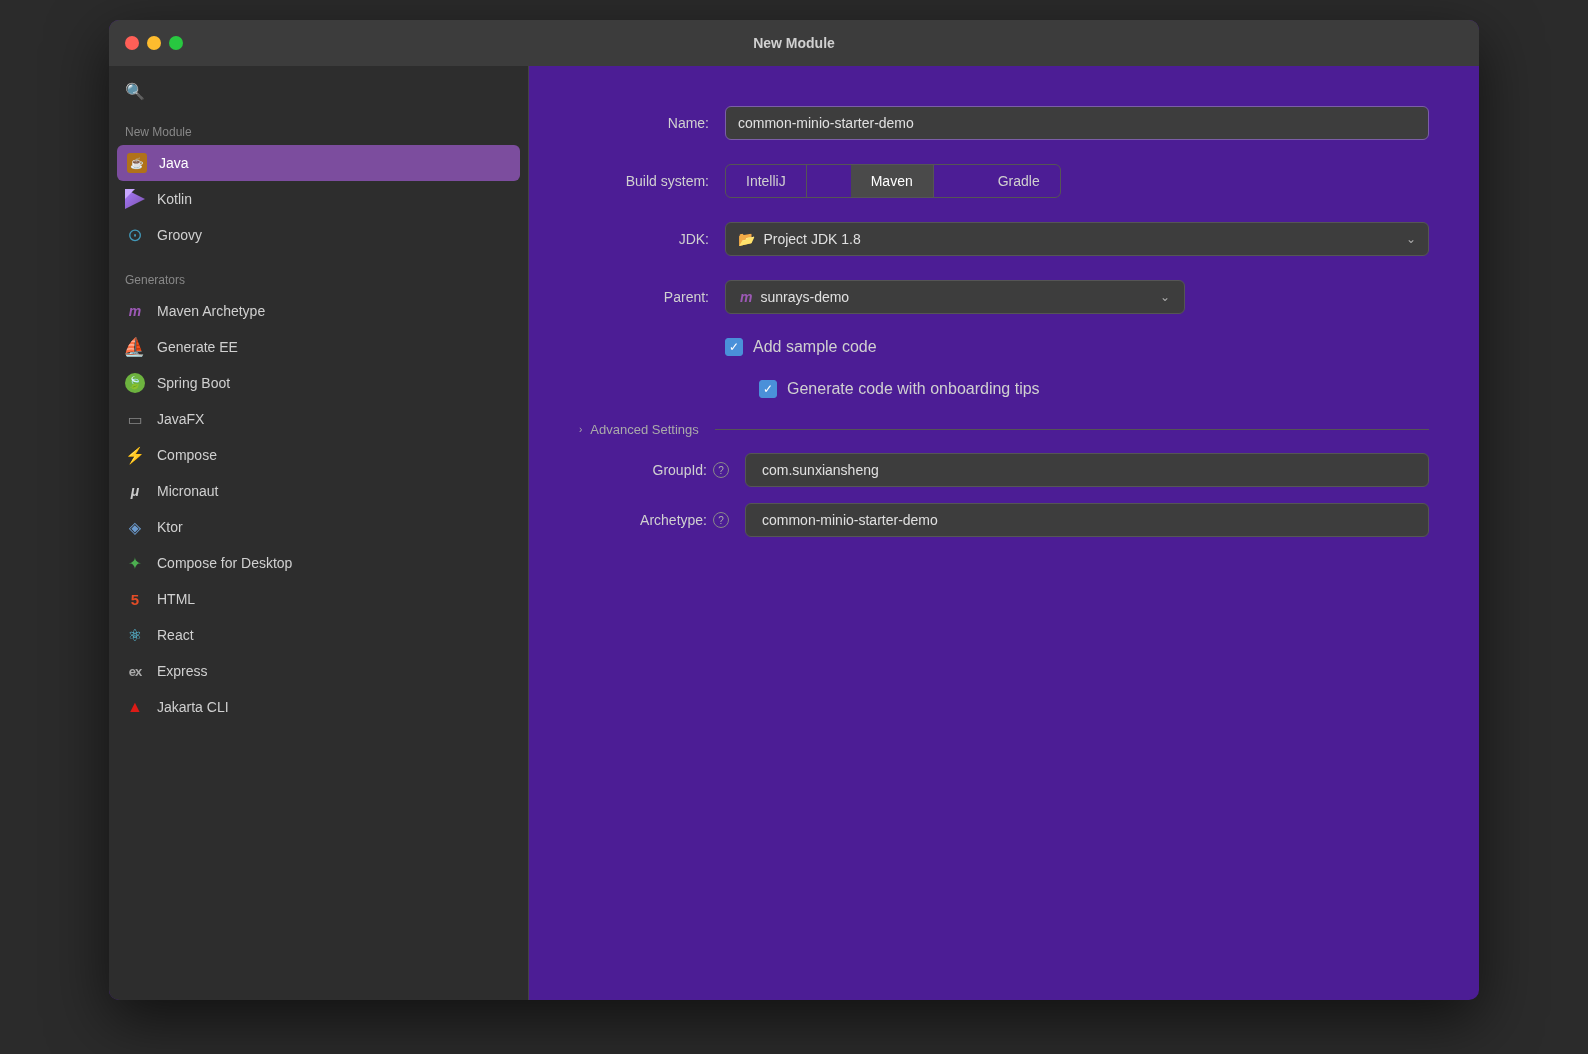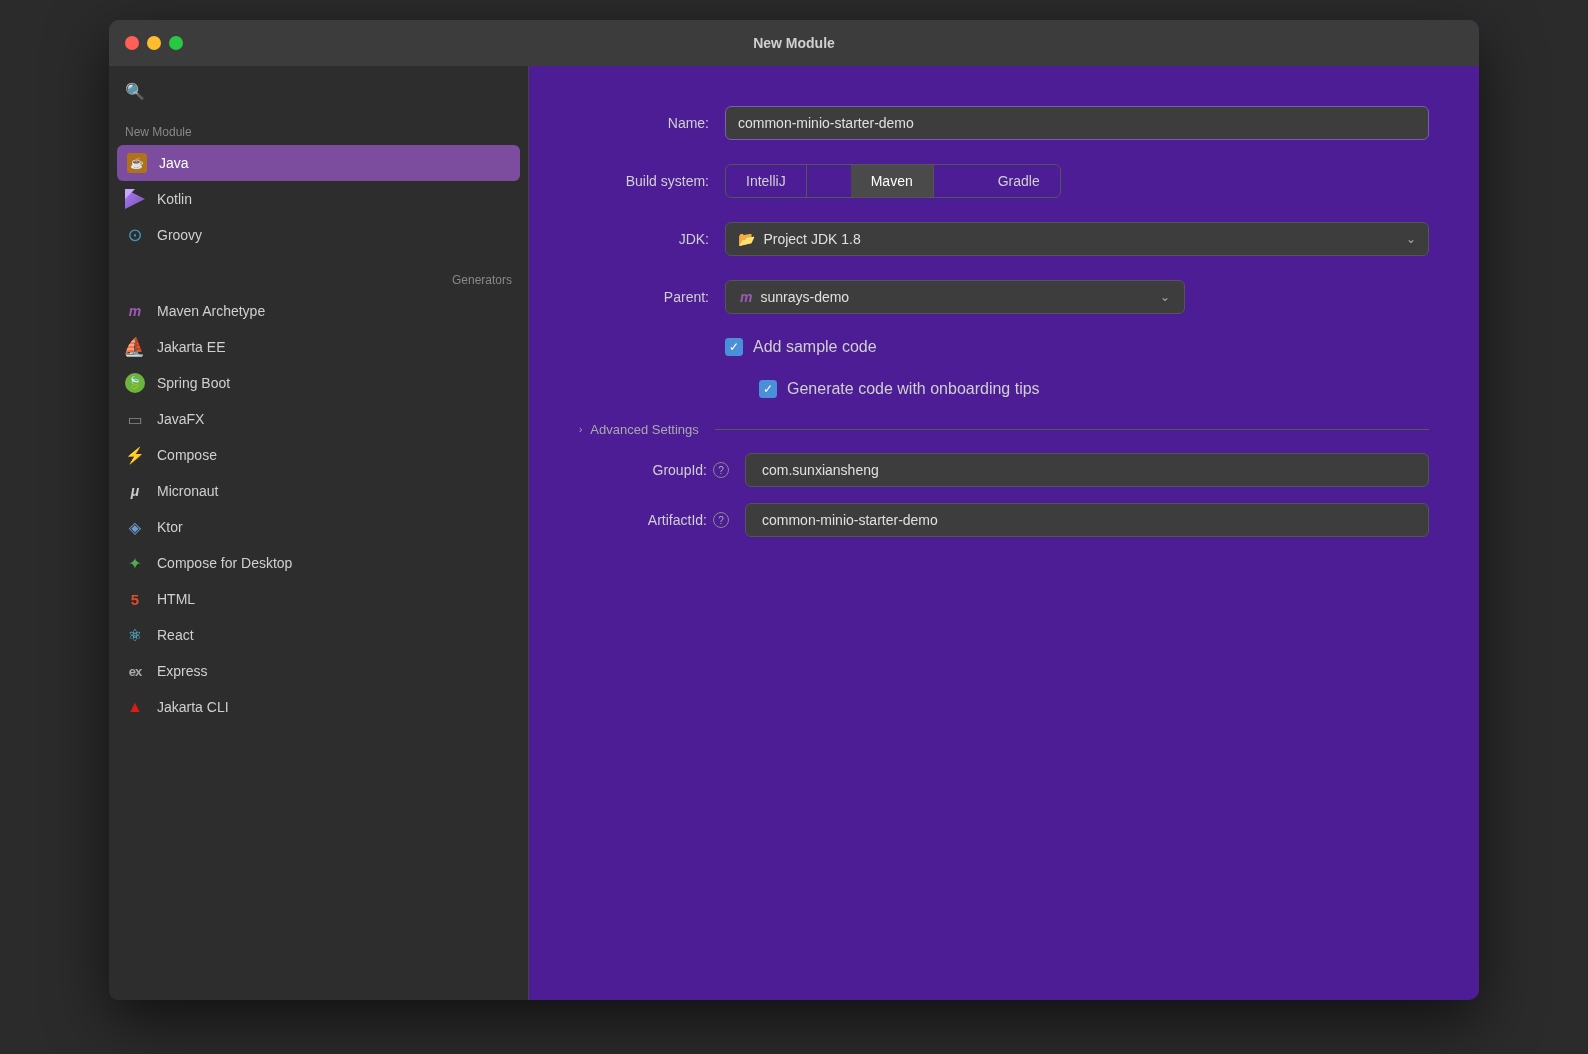--- a/index.html
+++ b/index.html
@@ -456,32 +456,32 @@
             </svg>
           </span>
           <span>Kotlin</span>
         </div>
 
         <div class="sidebar-item">
           <span class="icon" style="color:#4298b8; font-size:18px;">⊙</span>
           <span>Groovy</span>
         </div>
 
-        <div class="section-label" style="margin-top:12px;text-align:right;">Generators</div>
+        <div class="section-label" style="margin-top:12px;">Generators</div>
 
         <div class="sidebar-item">
           <span class="icon">
             <span class="maven-m">m</span>
           </span>
           <span>Maven Archetype</span>
         </div>
 
         <div class="sidebar-item">
           <span class="icon" style="font-size:18px;">⛵</span>
-          <span>Jakarta EE</span>
+          <span>Generate EE</span>
         </div>
 
         <div class="sidebar-item">
           <span class="icon">
             <div class="spring-icon">🍃</div>
           </span>
           <span>Spring Boot</span>
         </div>
 
         <div class="sidebar-item">
@@ -591,21 +591,21 @@
           <div class="adv-form-row">
             <div class="adv-label">
               <span>GroupId:</span>
               <div class="help-icon">?</div>
             </div>
             <input class="adv-input" type="text" value="com.sunxiansheng" style="">
           </div>
 
           <div class="adv-form-row">
             <div class="adv-label">
-              <span>ArtifactId:</span>
+              <span>Archetype:</span>
               <div class="help-icon">?</div>
             </div>
             <input class="adv-input" type="text" value="common-minio-starter-demo" style="">
           </div>
         </div>
       </div>
     </div>
   </div>
 </div>
 

